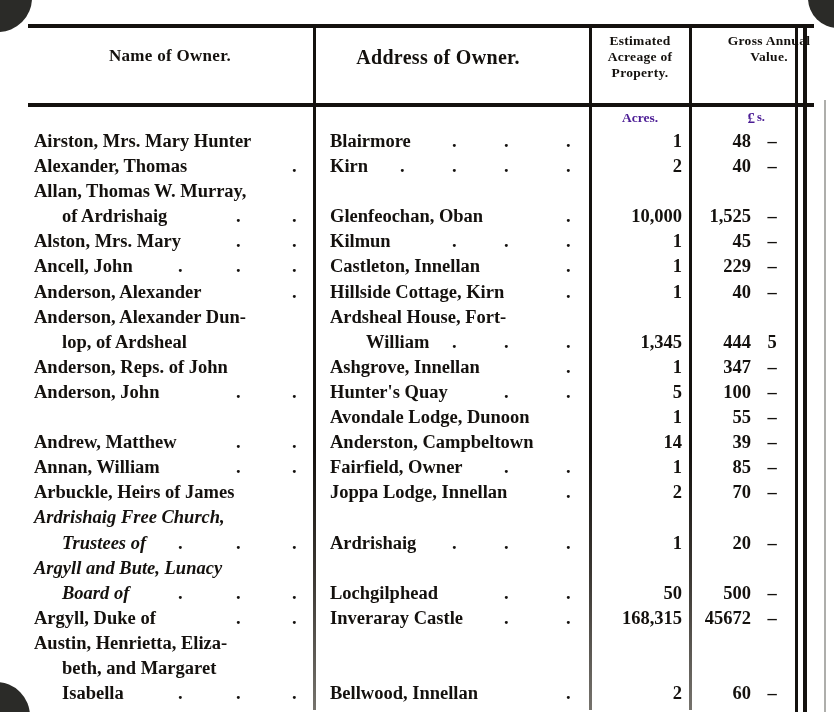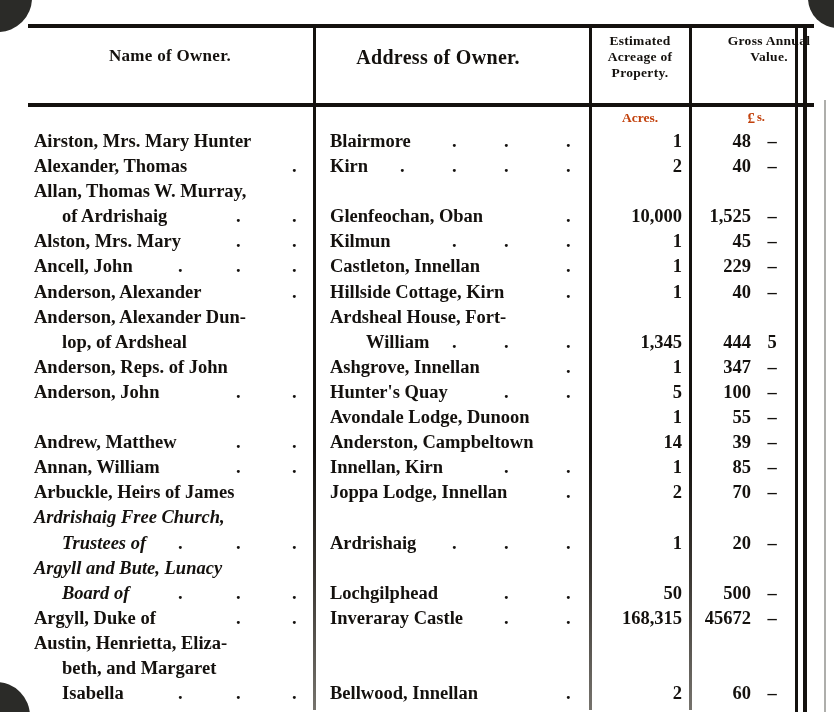--- a/index.html
+++ b/index.html
@@ -49,21 +49,21 @@
     color:#14110e;
     letter-spacing:.3px;
     line-height:1.18;
   }
   .hdr.name{left:30px; top:46px; width:280px; font-size:17px;}
   .hdr.addr{left:304px; top:46px; width:268px; font-size:20px;}
   .hdr.acre{left:593px; top:33px; width:94px; font-size:13.5px;}
   .hdr.val {left:719px; top:33px; width:100px; font-size:13.5px;}
 
   
-  .units{position:absolute;top:110px;font-weight:bold;color:#c2410c;font-size:13.5px;}
+  .units{position:absolute;top:110px;font-weight:bold;color:#4c1d95;font-size:13.5px;}
   .units.acres{left:593px;width:94px;text-align:center;}
   .units.pound{left:693px;width:62px;text-align:right;font-size:15px;}
   .units.shill{left:757px;width:30px;text-align:left;font-size:12.5px;}
 
   
   .rows{position:absolute;left:0;top:129px;width:734px;}
   .row{position:relative;height:25.1px;}
 
   .cell{position:absolute;color:#14110e;font-weight:bold;font-size:18.5px;
         white-space:nowrap;line-height:25.1px;}
@@ -223,21 +223,21 @@
           <span class="ldr" style="left: 292px;">.</span>
           <div class="cell c-addr">Anderston, Campbeltown</div>
           <div class="cell c-acre">14</div>
           <div class="cell c-val">39</div>
           <div class="cell c-shil dash">–</div>
         </div>
         <div class="row">
           <div class="cell c-name">Annan, William</div>
           <span class="ldr" style="left: 236px;">.</span>
           <span class="ldr" style="left: 292px;">.</span>
-          <div class="cell c-addr">Innellan, Kirn</div>
+          <div class="cell c-addr">Fairfield, Owner</div>
           <span class="ldr" style="left: 504px;">.</span>
           <span class="ldr" style="left: 566px;">.</span>
           <div class="cell c-acre">1</div>
           <div class="cell c-val">85</div>
           <div class="cell c-shil dash">–</div>
         </div>
         <div class="row">
           <div class="cell c-name">Arbuckle, Heirs of James</div>
           <div class="cell c-addr">Joppa Lodge, Innellan</div>
           <span class="ldr" style="left: 566px;">.</span>

